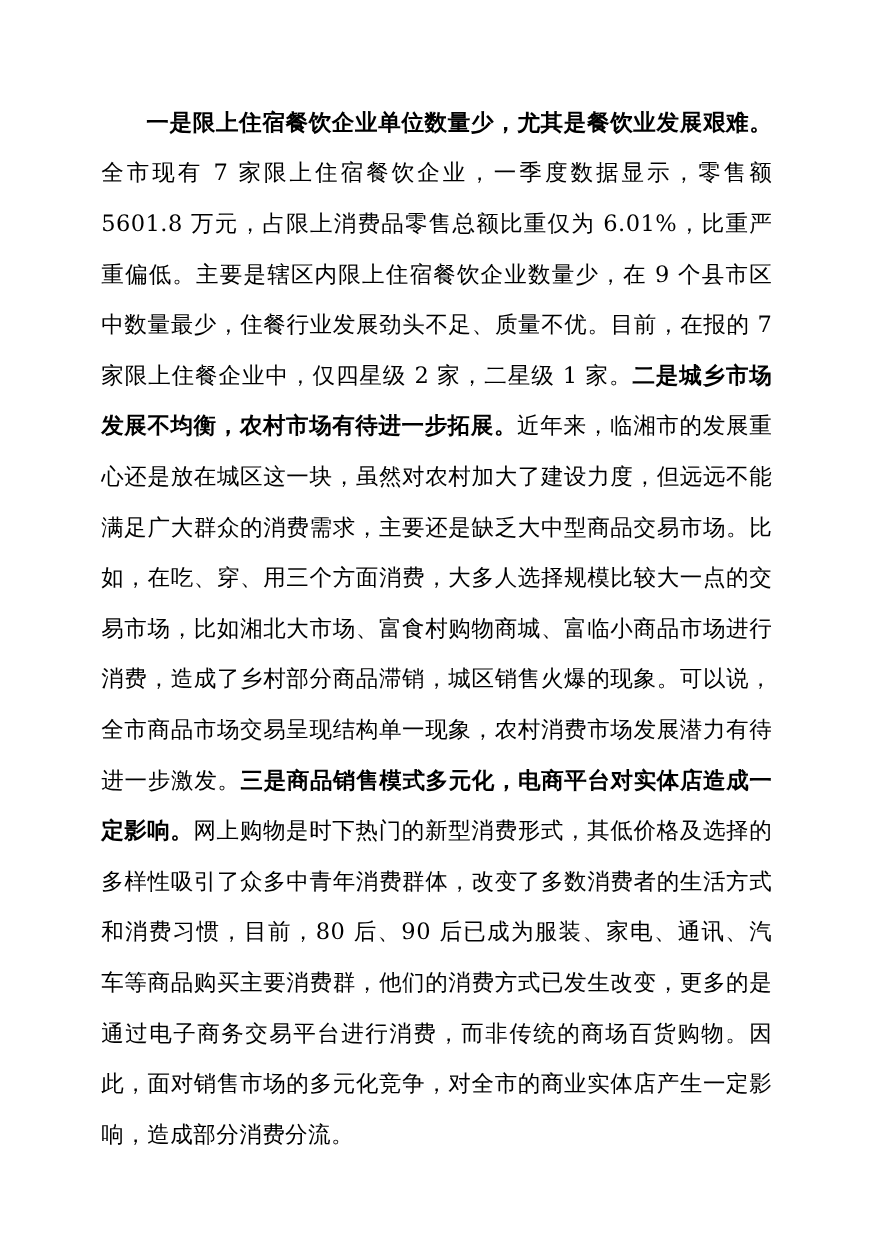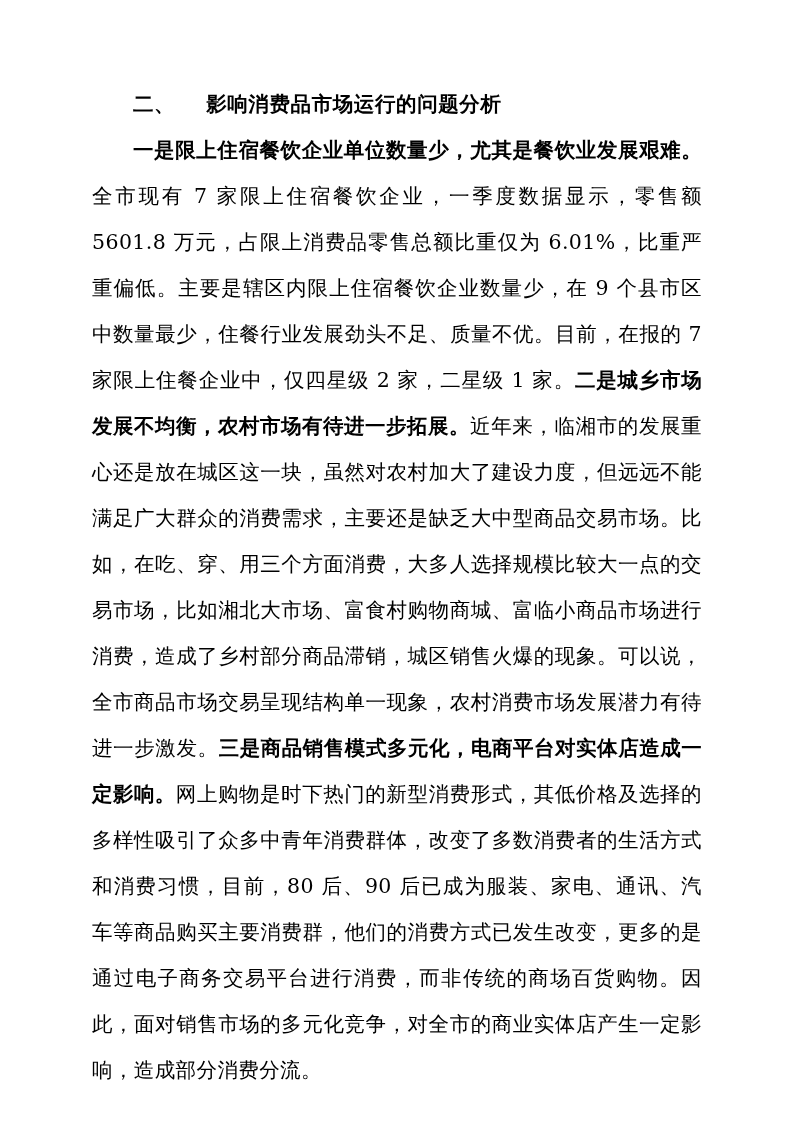--- a/index.html
+++ b/index.html
@@ -45,16 +45,15 @@
     font-family: "DejaVu Sans", "Liberation Sans", sans-serif;
     font-weight: bold;
     letter-spacing: 0.3px;
   }
 </style>
 </head>
 <body>
 
 <div class="page">
   <div class="content">
-    <h2 class="heading">二、    影响消费品市场运行的问题分析</h2>
     <p class="para"><span class="b">一是限上住宿餐饮企业单位数量少，尤其是餐饮业发展艰难。</span><span>全市现有 7 家限上住宿餐饮企业，一季度数据显示，零售额 5601.8 万元，占限上消费品零售总额比重仅为 6.01%，比重严重偏低。主要是辖区内限上住宿餐饮企业数量少，在 9 个县市区中数量最少，住餐行业发展劲头不足、质量不优。目前，在报的 7 家限上住餐企业中，仅四星级 2 家，二星级 1 家。</span><span class="b">二是城乡市场发展不均衡，农村市场有待进一步拓展。</span><span>近年来，临湘市的发展重心还是放在城区这一块，虽然对农村加大了建设力度，但远远不能满足广大群众的消费需求，主要还是缺乏大中型商品交易市场。比如，在吃、穿、用三个方面消费，大多人选择规模比较大一点的交易市场，比如湘北大市场、富食村购物商城、富临小商品市场进行消费，造成了乡村部分商品滞销，城区销售火爆的现象。可以说，全市商品市场交易呈现结构单一现象，农村消费市场发展潜力有待进一步激发。</span><span class="b">三是商品销售模式多元化，电商平台对实体店造成一定影响。</span><span>网上购物是时下热门的新型消费形式，其低价格及选择的多样性吸引了众多中青年消费群体，改变了多数消费者的生活方式和消费习惯，目前，80 后、90 后已成为服装、家电、通讯、汽车等商品购买主要消费群，他们的消费方式已发生改变，更多的是通过电子商务交易平台进行消费，而非传统的商场百货购物。因此，面对销售市场的多元化竞争，对全市的商业实体店产生一定影响，造成部分消费分流。</span></p>
   </div>
 </div>
 
 </body></html>

